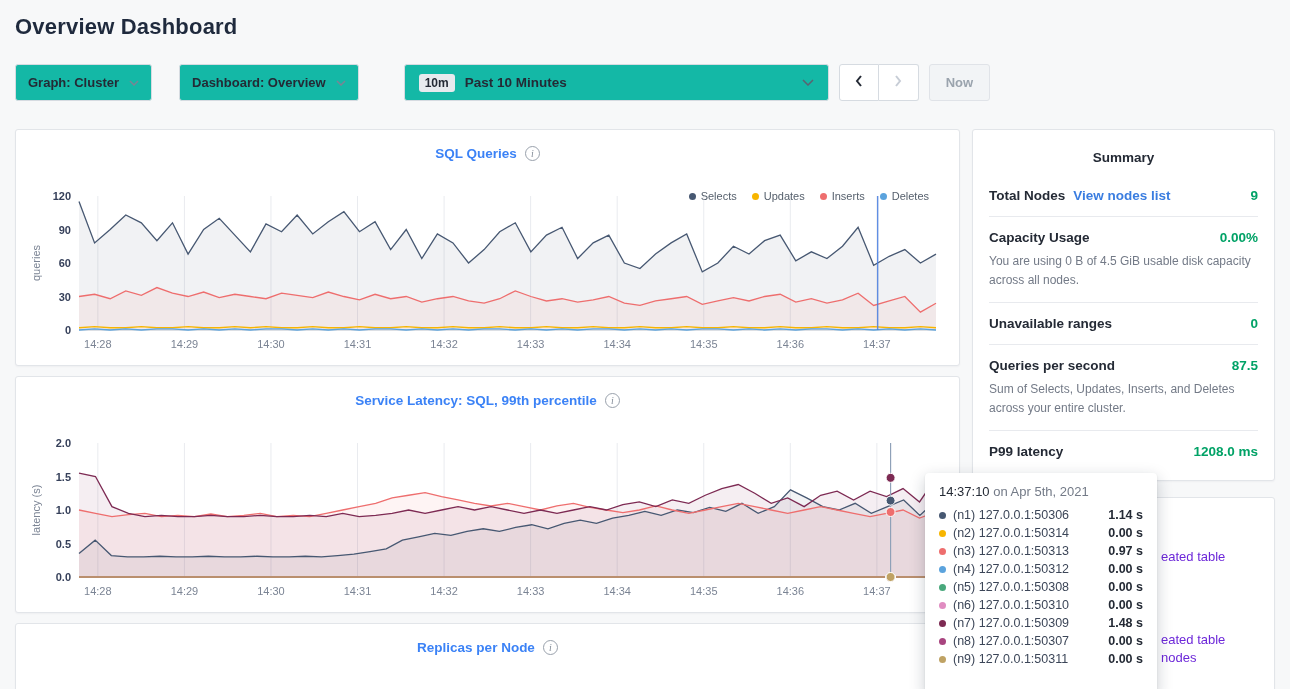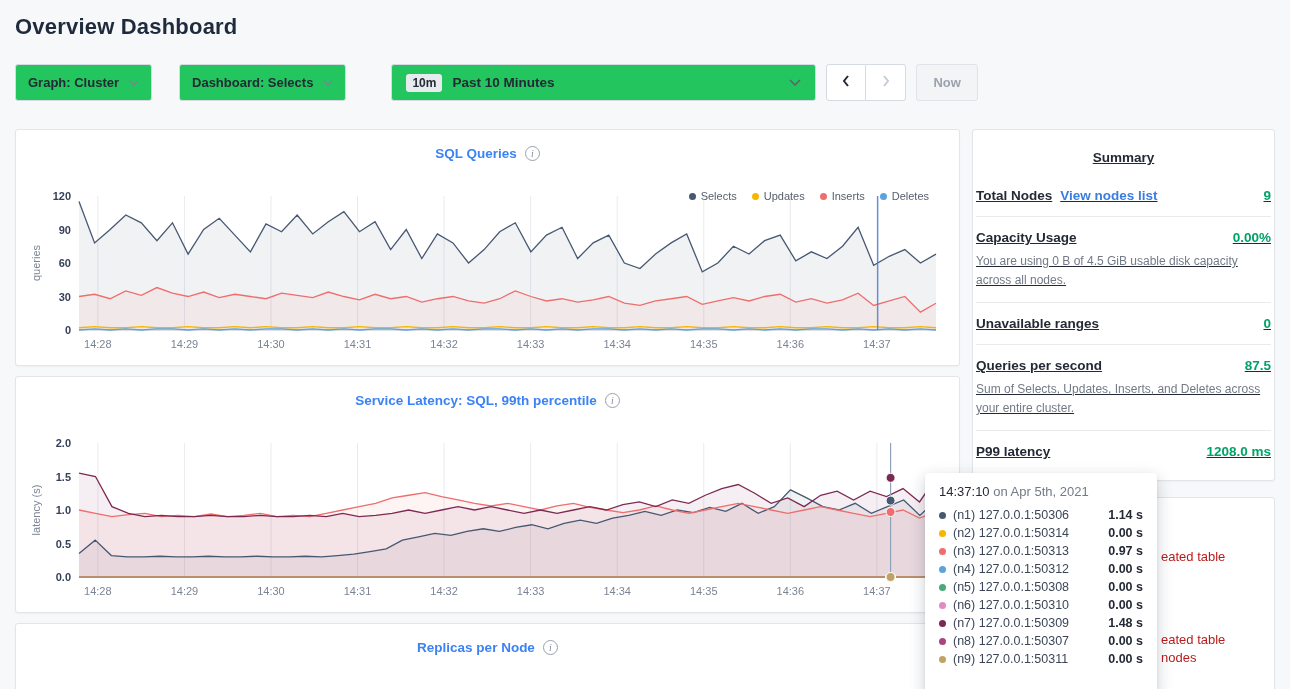--- a/index.html
+++ b/index.html
@@ -12,21 +12,21 @@
   .page { position: relative; width:1290px; height:689px; overflow:hidden; }
 
   .page-title {
     font-size: 22px; font-weight: 600; color:#1f2a3d;
     padding: 14px 0 0 15px; letter-spacing: .2px;
   }
 
   
   .controls { display:flex; align-items:center; margin: 24px 15px 0; height:37px; }
   .btn {
-    background:#22c55e; border:1px solid #d6dbe1; border-radius:3px;
+    background:#14b8a6; border:1px solid #d6dbe1; border-radius:3px;
     height:37px; display:flex; align-items:center; cursor:pointer;
     font-family: inherit; font-size:13px; color:#242a35;
   }
   .dd { padding: 0 12px; gap:10px; font-weight:700; }
   .dd-dashboard { margin-left:27px; }
   .time-picker { margin-left:45px; width:425px; padding:0 14px; gap:10px; }
   .badge {
     background:#e7eaee; color:#242a35; font-weight:700; font-size:12px;
     border-radius:3px; padding:2px 6px;
   }
@@ -66,33 +66,33 @@
   }
   .legend { position:absolute; right:30px; top:60px; display:flex; gap:15px; }
   .legend-item { display:flex; align-items:center; gap:5px; font-size:11px; color:#56606d; cursor:pointer; }
   .legend-dot { width:7px; height:7px; border-radius:50%; display:inline-block; }
   svg.chart { display:block; margin-top:26px; }
   .xtick { font-family:"Liberation Sans", sans-serif; font-size:11px; fill:#7b8494; }
   .ytick { font-family:"Liberation Sans", sans-serif; font-size:11px; font-weight:700; fill:#36405a; }
   .axis-label { font-family:"Liberation Sans", sans-serif; font-size:11px; fill:#7b8494; }
 
   
-  .summary-panel { padding: 16px 3px 8px; text-decoration: underline; }
+  .summary-panel { padding: 16px 16px 8px; }
   .summary-title { font-size:13.5px; font-weight:700; text-align:center; color:#242a35; padding:4px 0 10px; }
   .srow { padding:13px 0; }
   .srow + .srow { border-top:1px solid #e8eaee; }
   .srow-line { display:flex; align-items:baseline; gap:8px; }
   .slabel { font-weight:700; font-size:13.5px; color:#242a35; }
   .slink { font-weight:700; font-size:13.5px; color:var(--link,#3a7de0); text-decoration:none; cursor:pointer; }
   .sval { margin-left:auto; font-weight:700; font-size:13.5px; color:var(--green,#00a266); }
   .ssub { margin-top:7px; font-size:12px; line-height:1.55; color:#737a87; }
 
   
   .events-panel { position:relative; height:230px; }
-  .ev-frag { position:absolute; font-size:13px; color:#b91c1c; white-space:nowrap; }
+  .ev-frag { position:absolute; font-size:13px; color:#6d28d9; white-space:nowrap; }
   .ev-frag-0 { top:51px; left:188px; }
   .ev-frag-1 { top:134px; left:188px; }
   .ev-frag-2 { top:152px; left:188px; }
 
   
   .tooltip {
     position:absolute; left:925px; top:473px; width:232px; z-index:50;
     background:#fff; border-radius:4px; padding:11px 14px 28px;
     box-shadow: 0 1px 2px rgba(0,0,0,.10), 0 5px 16px rgba(20,30,50,.22);
   }
@@ -114,21 +114,21 @@
     <button class="btn dd">
       <span>Graph: Cluster</span>
       <span class="chev">
         <svg width="10" height="6">
             <polyline points="1,1 5,5 9,1" fill="none" stroke="#7b8494" stroke-width="1.5"></polyline>
           </svg>
       </span>
     </button>
 
     <button class="btn dd dd-dashboard">
-      <span>Dashboard: Selects</span>
+      <span>Dashboard: Overview</span>
       <span class="chev">
         <svg width="10" height="6">
             <polyline points="1,1 5,5 9,1" fill="none" stroke="#7b8494" stroke-width="1.5"></polyline>
           </svg>
       </span>
     </button>
 
     <button class="btn time-picker">
       <span class="badge">10m</span>
       <span class="time-label">Past 10 Minutes</span>

